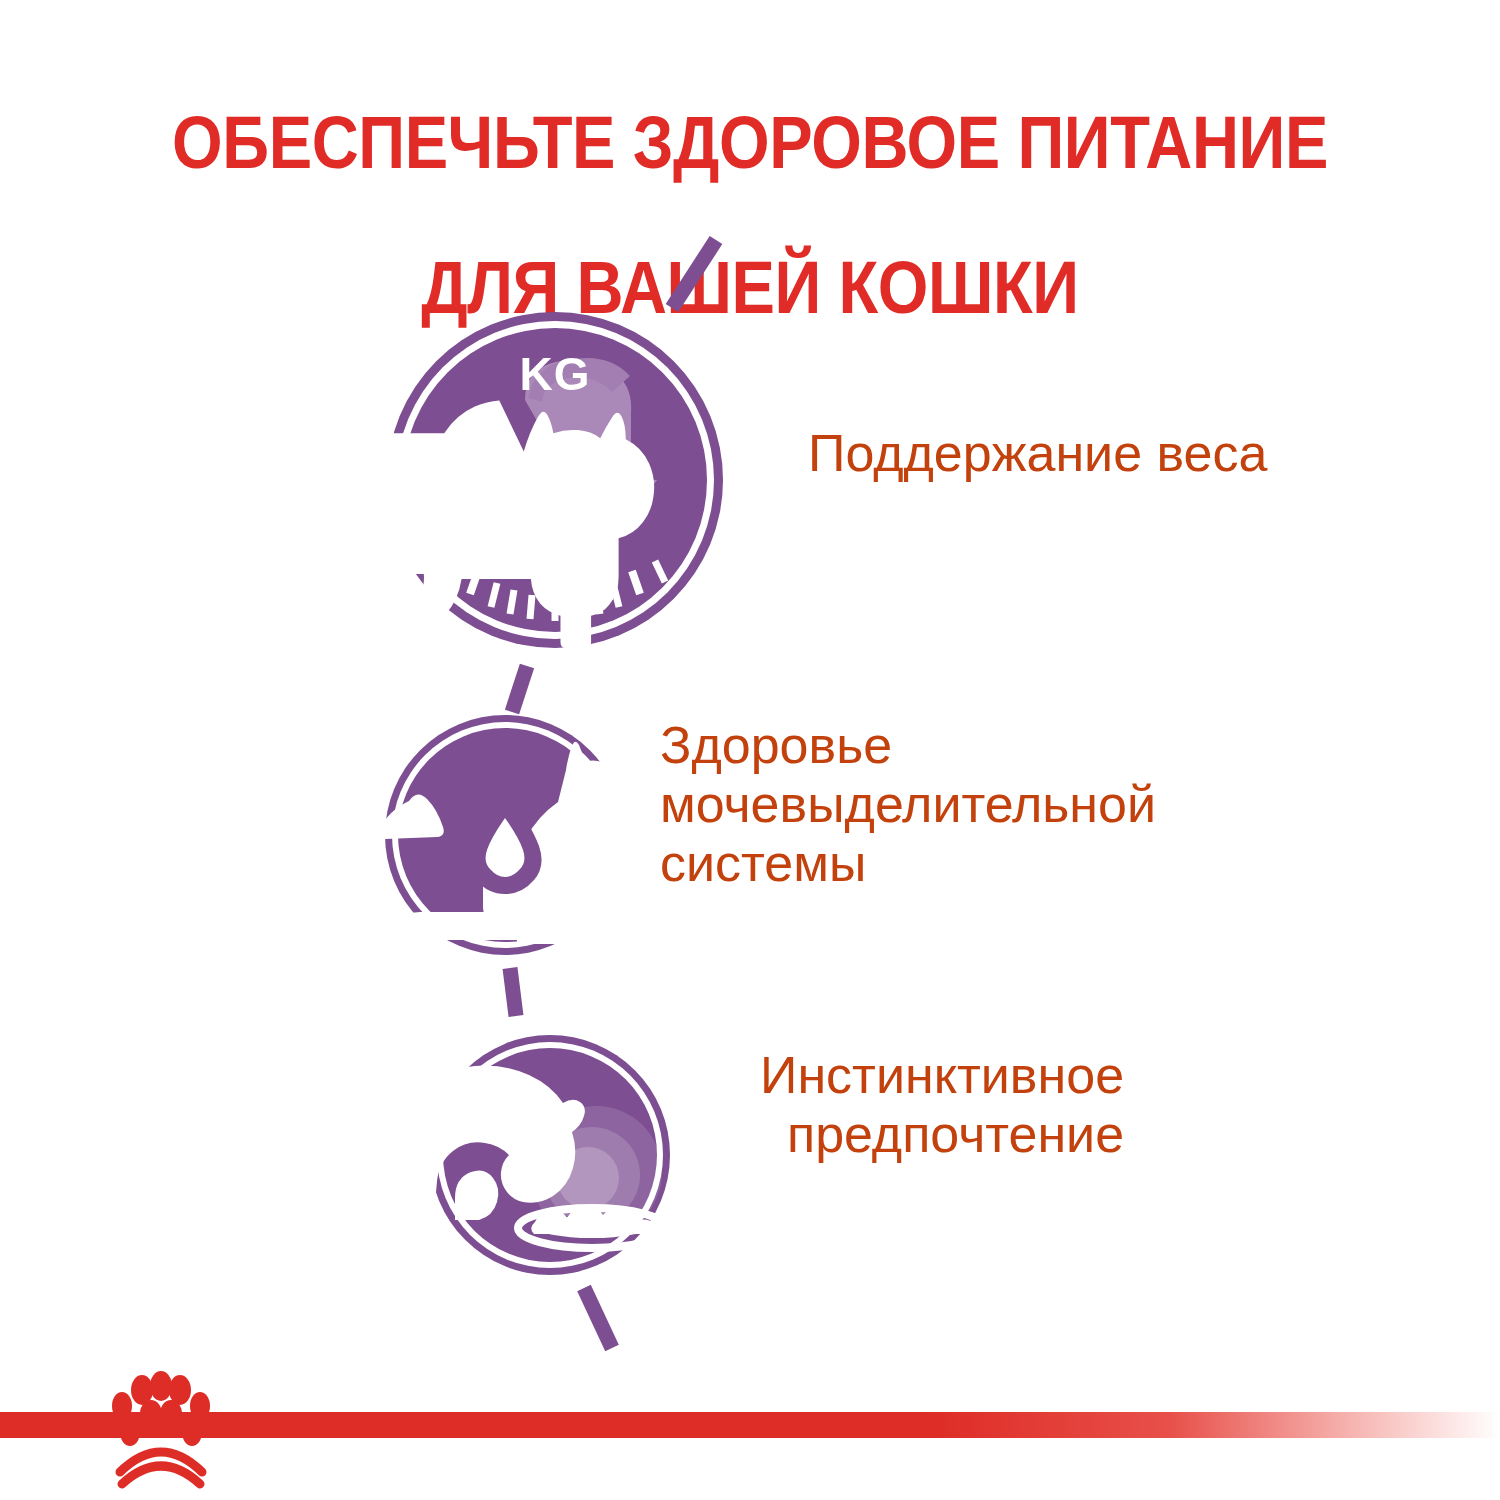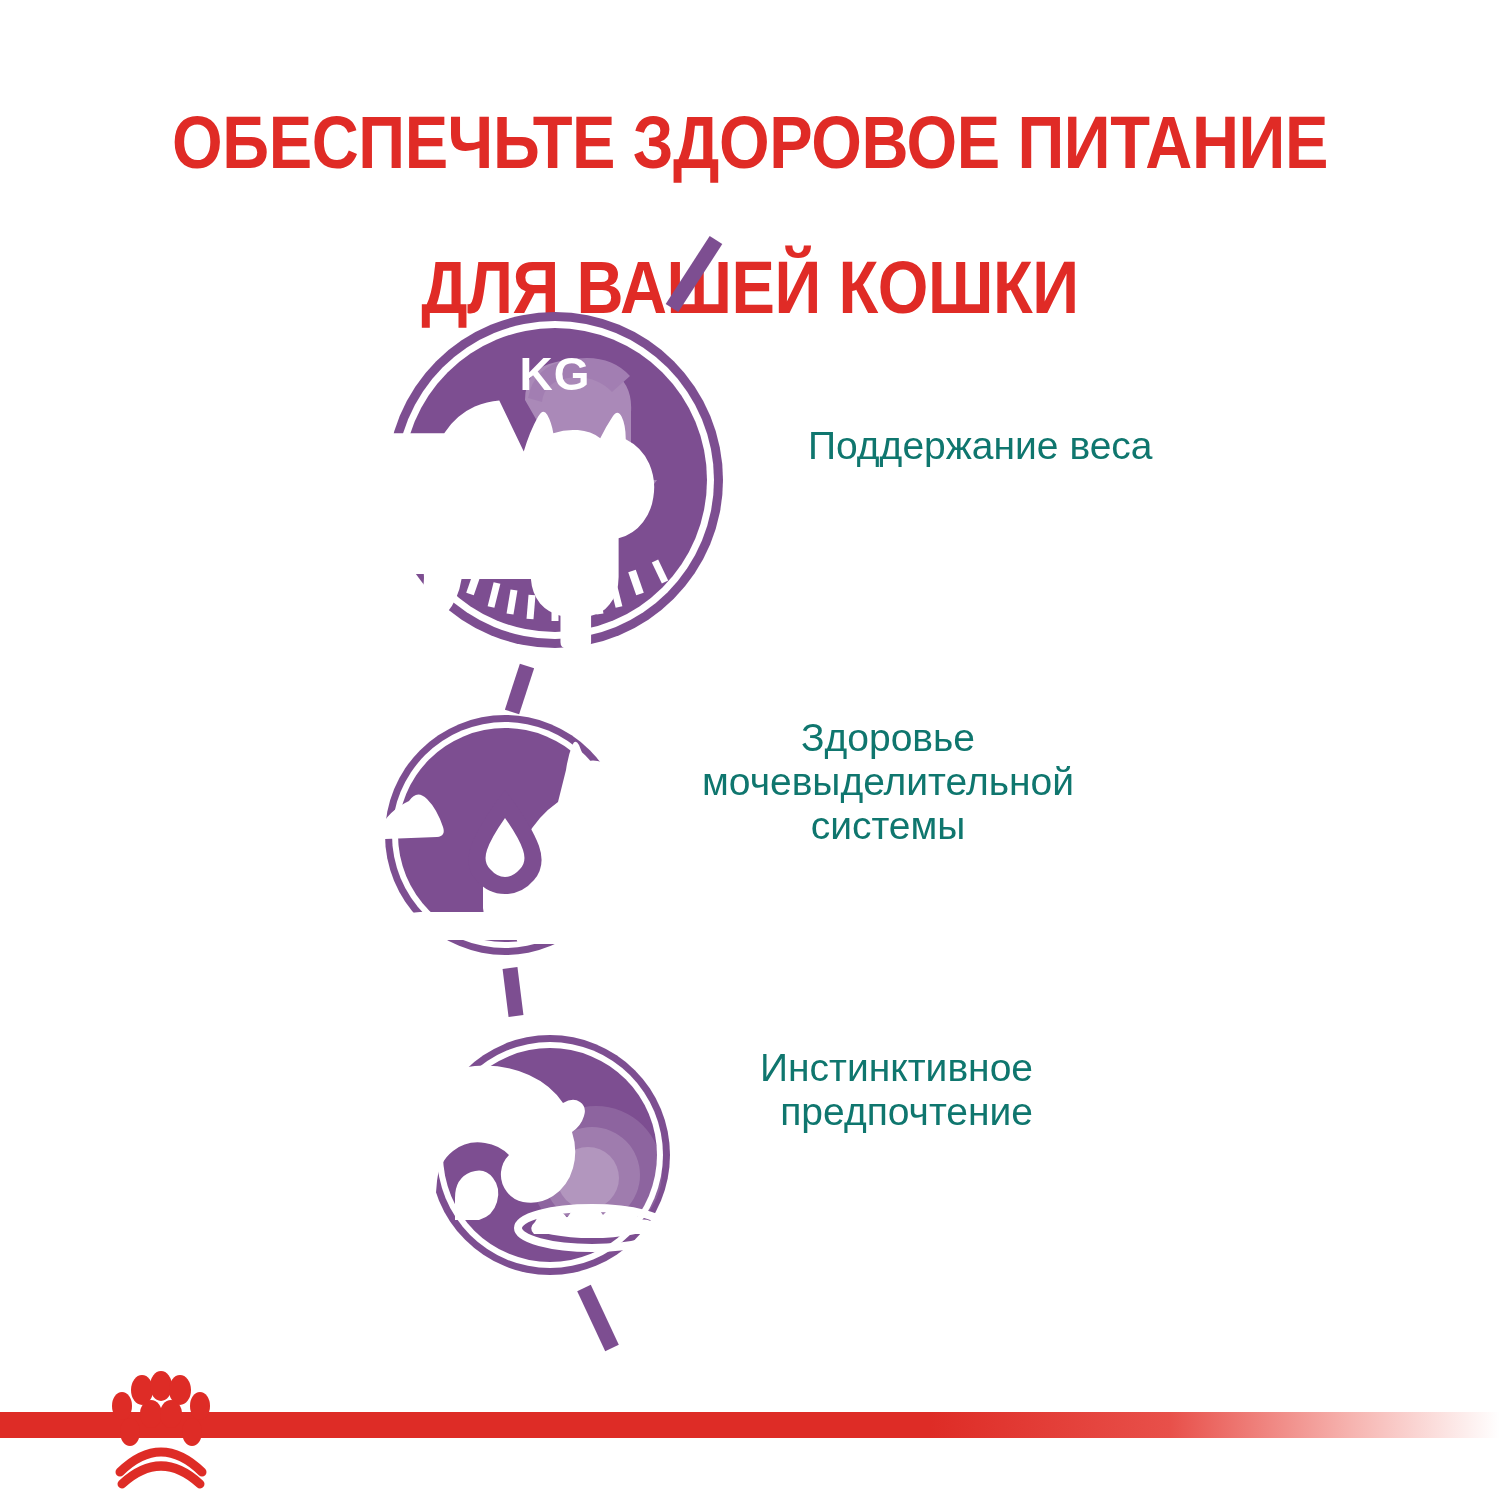--- a/index.html
+++ b/index.html
@@ -44,29 +44,29 @@
     height: 1500px;
     border-radius: 12px;
   }
   #stage svg {
     display: block;
   }
 
   
   .feature-label {
     position: absolute;
-    color: #0f766e;
-    font-size: 39px;
+    color: #c2410c;
+    font-size: 52px;
     line-height: 1.13;
     font-weight: normal;
     letter-spacing: 0px;
     white-space: pre-line;
   }
   #label-1 { left: 808px; top: 424px; }
-  #label-2 { left: 702px; top: 716px; text-align: center; }
+  #label-2 { left: 660px; top: 716px; }
   #label-3 { left: 760px; top: 1046px; text-align: right; }
 
   
   #brand-bar {
     position: absolute;
     left: 0;
     top: 1412px;
     width: 1500px;
     height: 26px;
     background: linear-gradient(to right,

